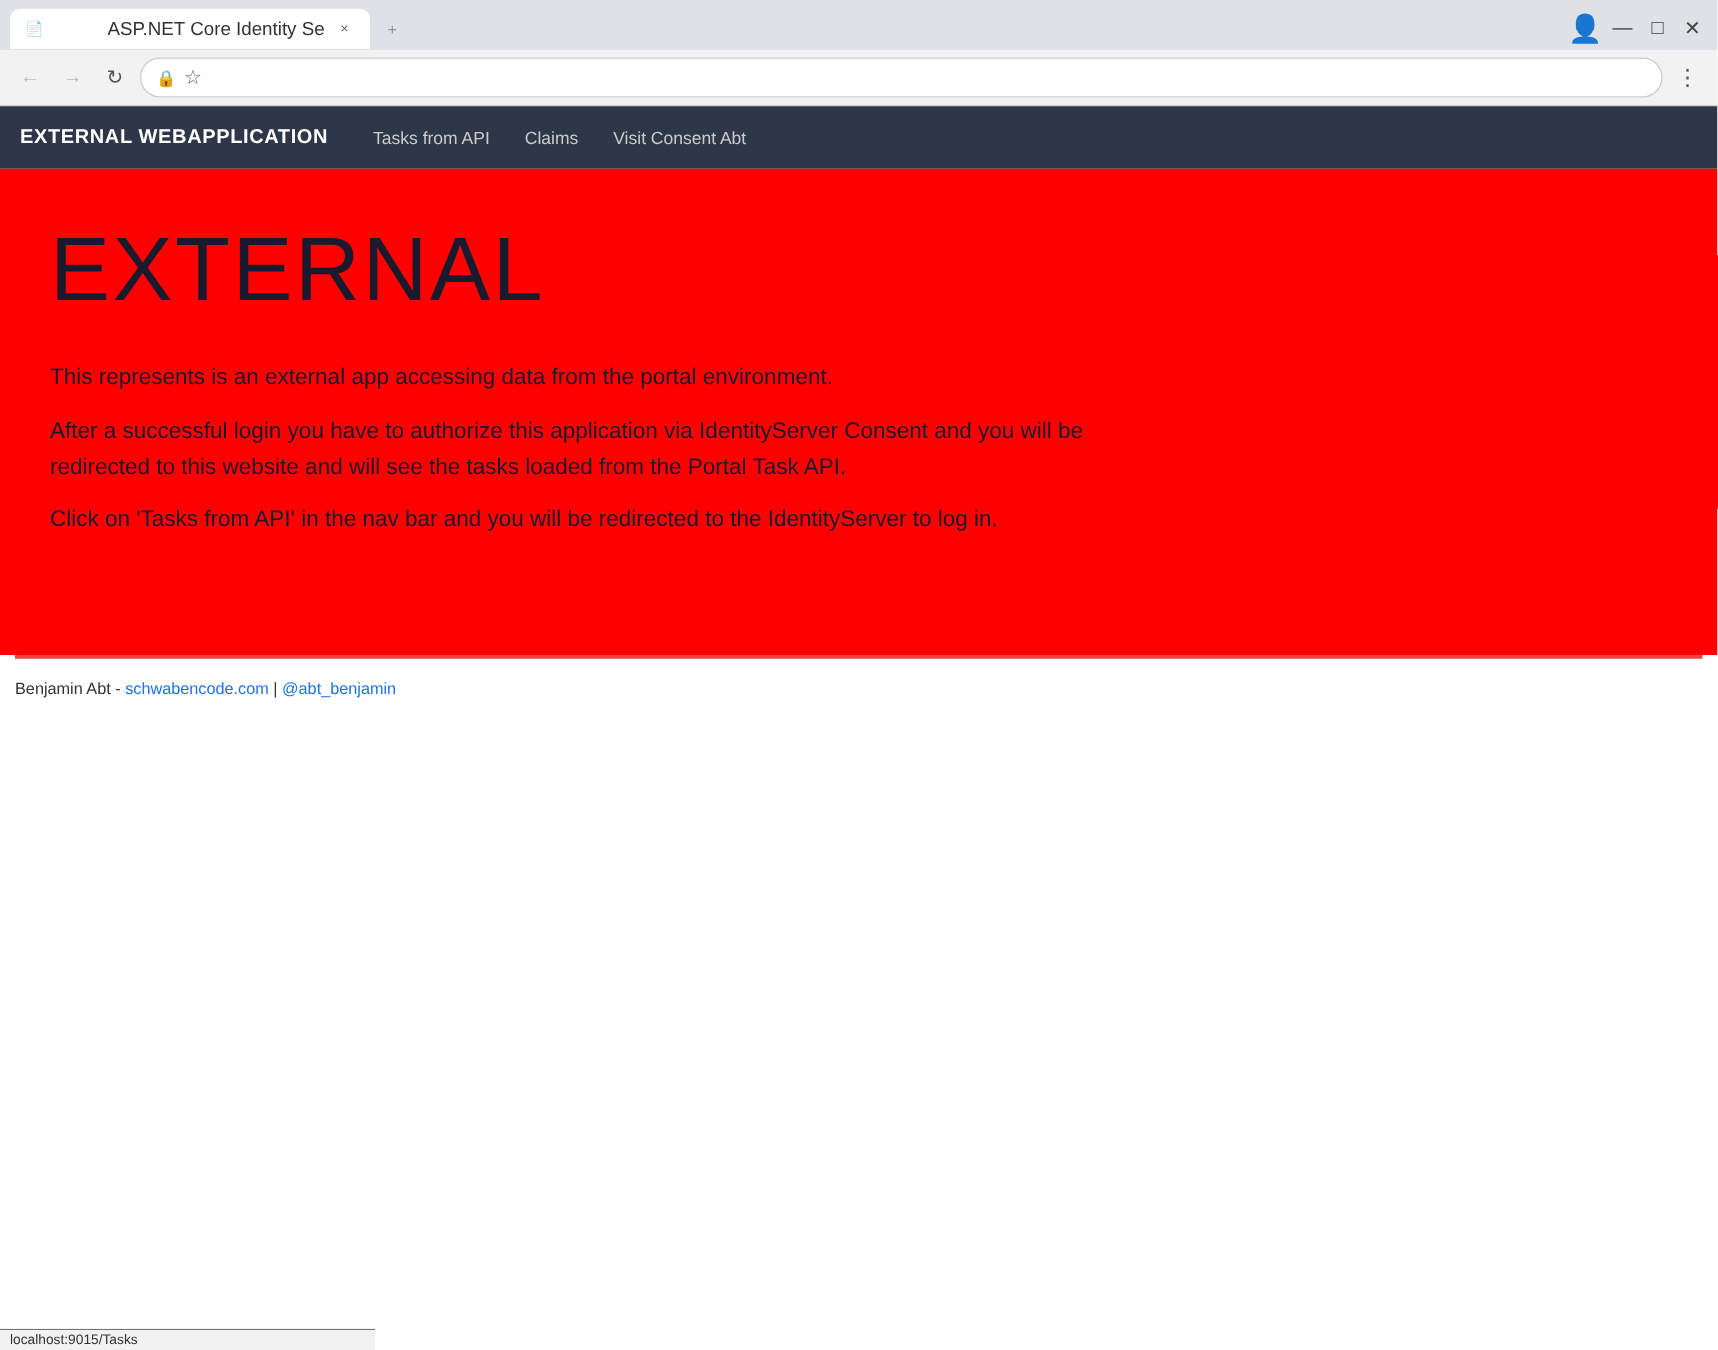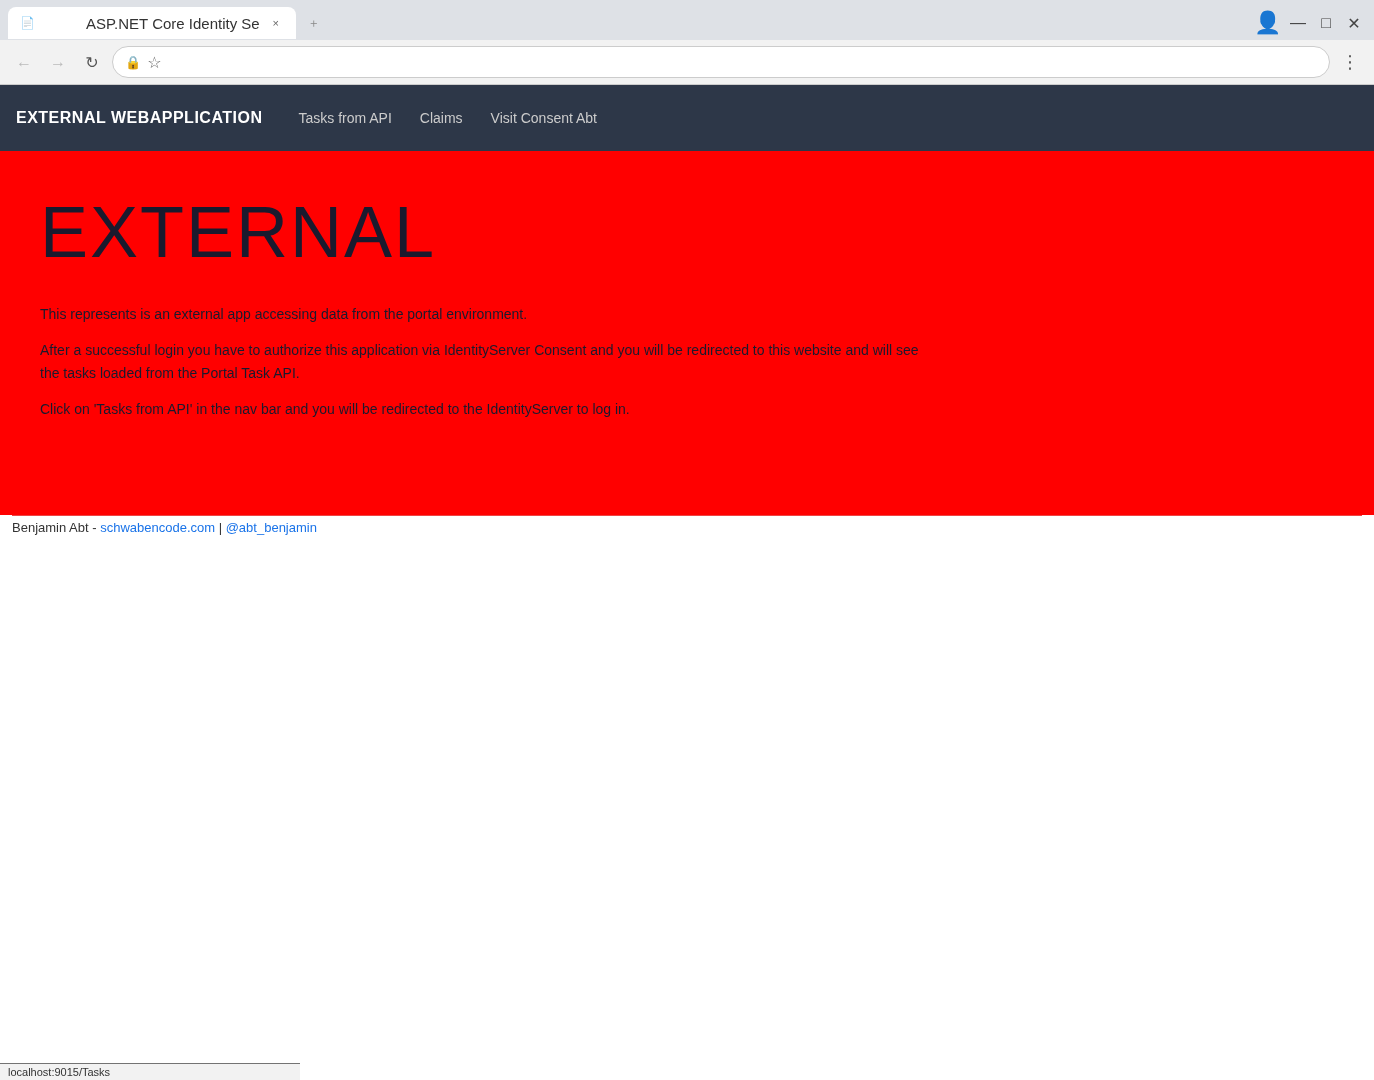--- a/index.html
+++ b/index.html
@@ -132,21 +132,21 @@
       font-size: 18px;
       cursor: pointer;
     }
 
     
     .app-navbar {
       background: #2d3748;
       display: flex;
       align-items: center;
       padding: 0 16px;
-      height: 66px;
+      height: 50px;
     }
     .app-brand {
       color: #fff;
       font-size: 16px;
       font-weight: bold;
       letter-spacing: 0.5px;
       margin-right: 24px;
       text-transform: uppercase;
     }
     .app-nav-links {
@@ -171,30 +171,30 @@
     }
     .hero-title {
       font-size: 72px;
       font-weight: 300;
       color: #1a1a2e;
       margin-bottom: 30px;
       letter-spacing: 2px;
     }
     .hero-text {
       color: #1a1a2e;
-      font-size: 14px;
+      font-size: 18px;
       line-height: 1.6;
       margin-bottom: 14px;
       max-width: 900px;
     }
 
     
     .page-footer {
-      padding: 4px 0;
-      border-top: 1px solid #ef4444;
+      padding: 16px 0;
+      border-top: 3px solid #ef4444;
       margin: 0 12px;
       font-size: 13px;
       color: #333;
     }
     .footer-link {
       color: #1a73e8;
       text-decoration: none;
       cursor: pointer;
     }
 

